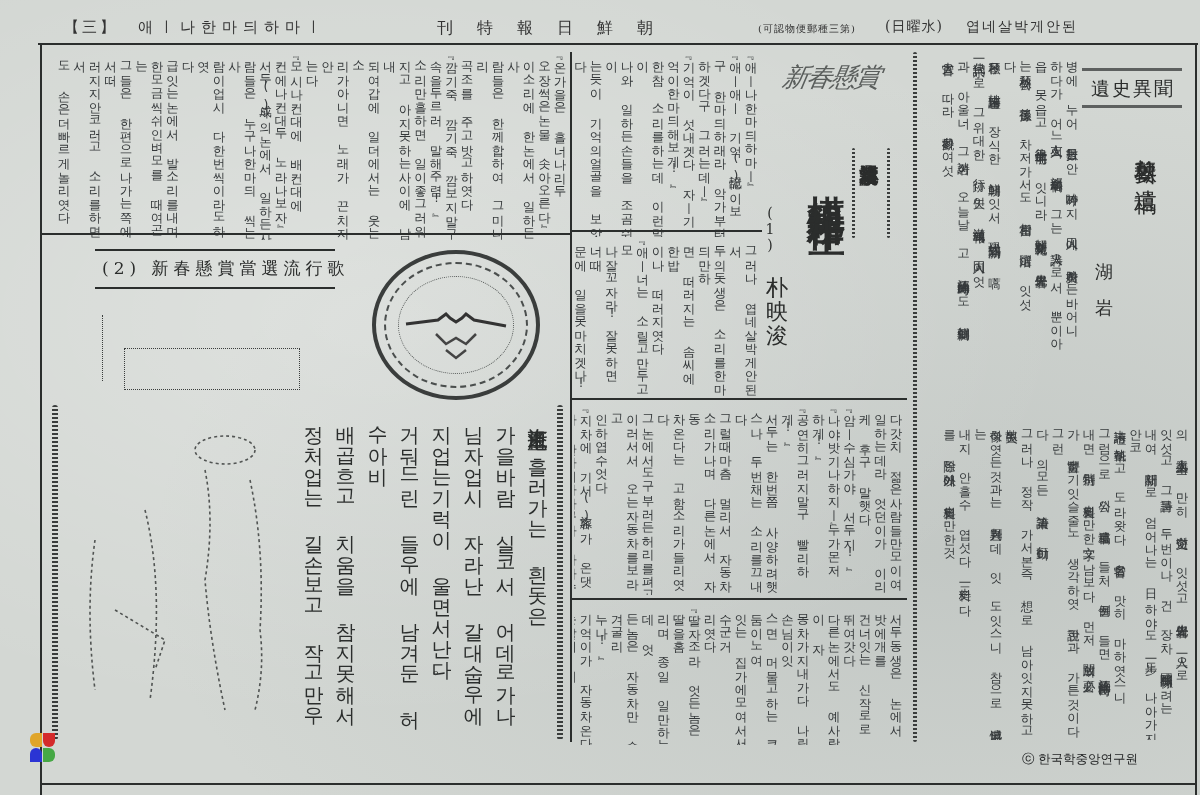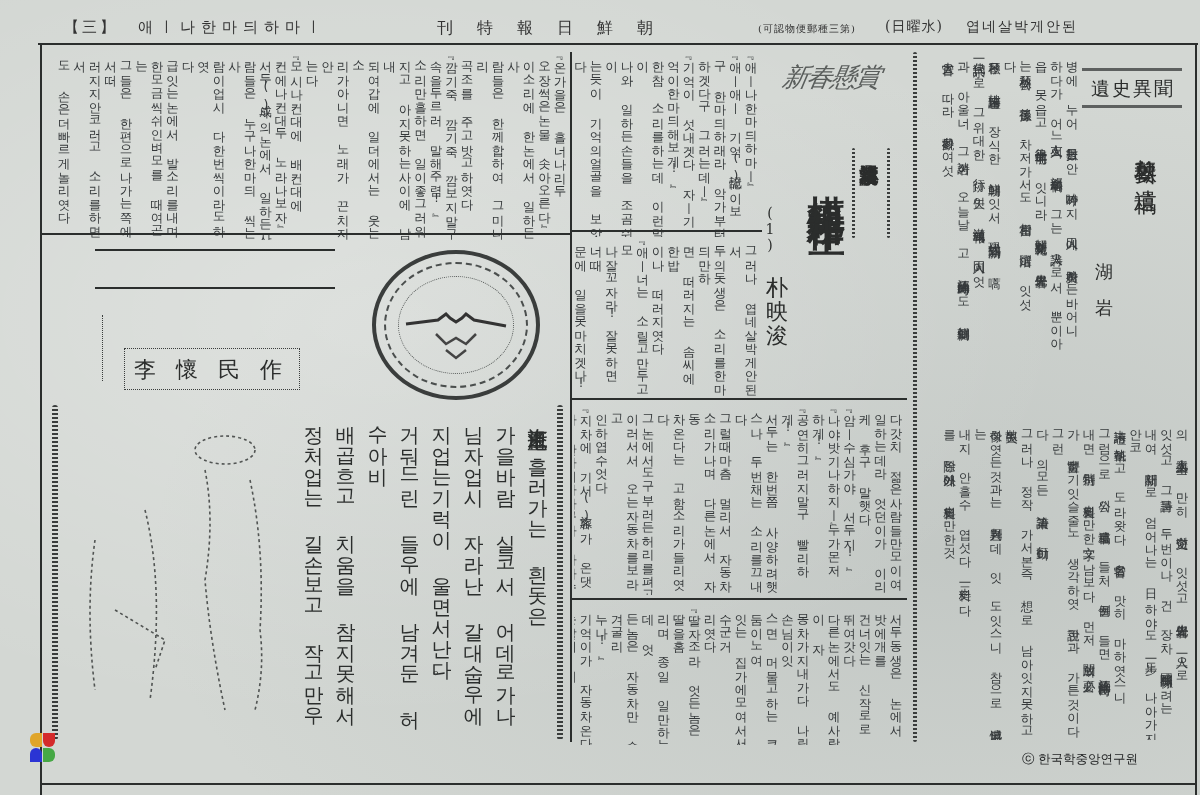--- a/index.html
+++ b/index.html
@@ -115,25 +115,28 @@
     <span style="display: block;">다</span>
     <span style="display: block;">급잇는논에서 발소리를내며</span>
     <span style="display: block;">한모금씩쉬인벼모를 때여곤는</span>
     <span style="display: block;">그들은 한편으로나가는쪽에서떠</span>
     <span style="display: block;">러지지안코러고 소리를하면서</span>
     <span style="display: block;">도 손은더빠르게놀리엿다</span>
   </div>
   <div class="rule" style="left:42px;top:233px;width:530px;height:1.5px;"></div>
 
   <div class="rule" style="left:95px;top:249px;width:240px;height:2px;"></div>
+  <div class="htitle" style="left:102px;top:257px;font-size:17px;letter-spacing:5px;">
+    <span>(2)</span>
+    <span>新春懸賞當選流行歌</span>
+  </div>
   <div class="rule" style="left:95px;top:287px;width:240px;height:2px;"></div>
 
   <div class="dotted-box" style="left:102px;top:315px;width:146px;height:66px;border-right:none;border-bottom:none;border-top:none;"></div>
   <div class="dotted-box" style="left:124px;top:348px;width:176px;height:42px;"></div>
-  <div class="htitle" style="left:134px;top:355px;font-size:22px;letter-spacing:20px;">李懷民作</div>
 
   <div class="plate">
     <svg width="160" height="142" viewBox="0 0 160 142" style="position:absolute;left:0;top:0;">
       <path d="M30 70 L62 66 L70 60 L74 64 L80 68 L86 64 L90 60 L98 66 L130 72" stroke="#333" stroke-width="3" fill="none"></path>
       <path d="M60 80 L70 90 L80 84 L90 90 L100 80 M70 96 L80 104 L90 96" stroke="#444" stroke-width="2.5" fill="none"></path>
     </svg>
   </div>
 
   <div class="wavy-v" style="left:557px;top:405px;height:335px;"></div>
   <div class="wavy-v" style="left:52px;top:405px;height:335px;"></div>

